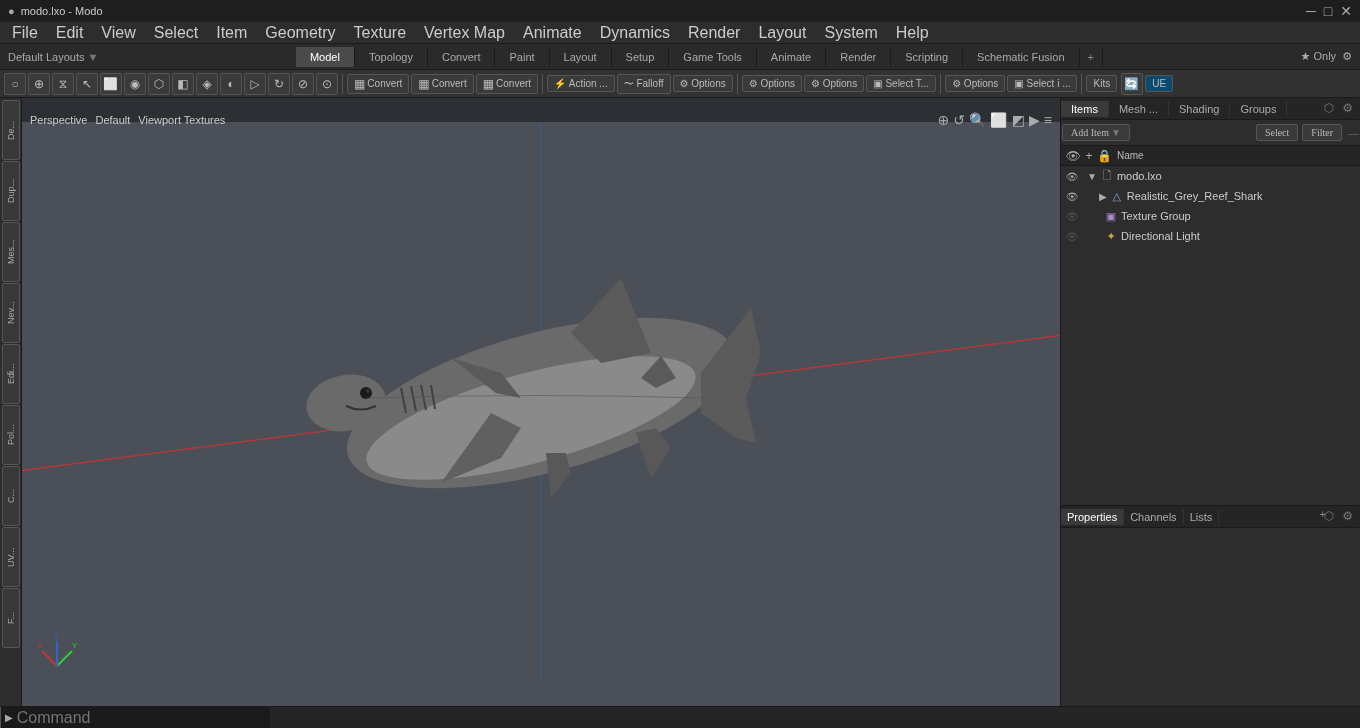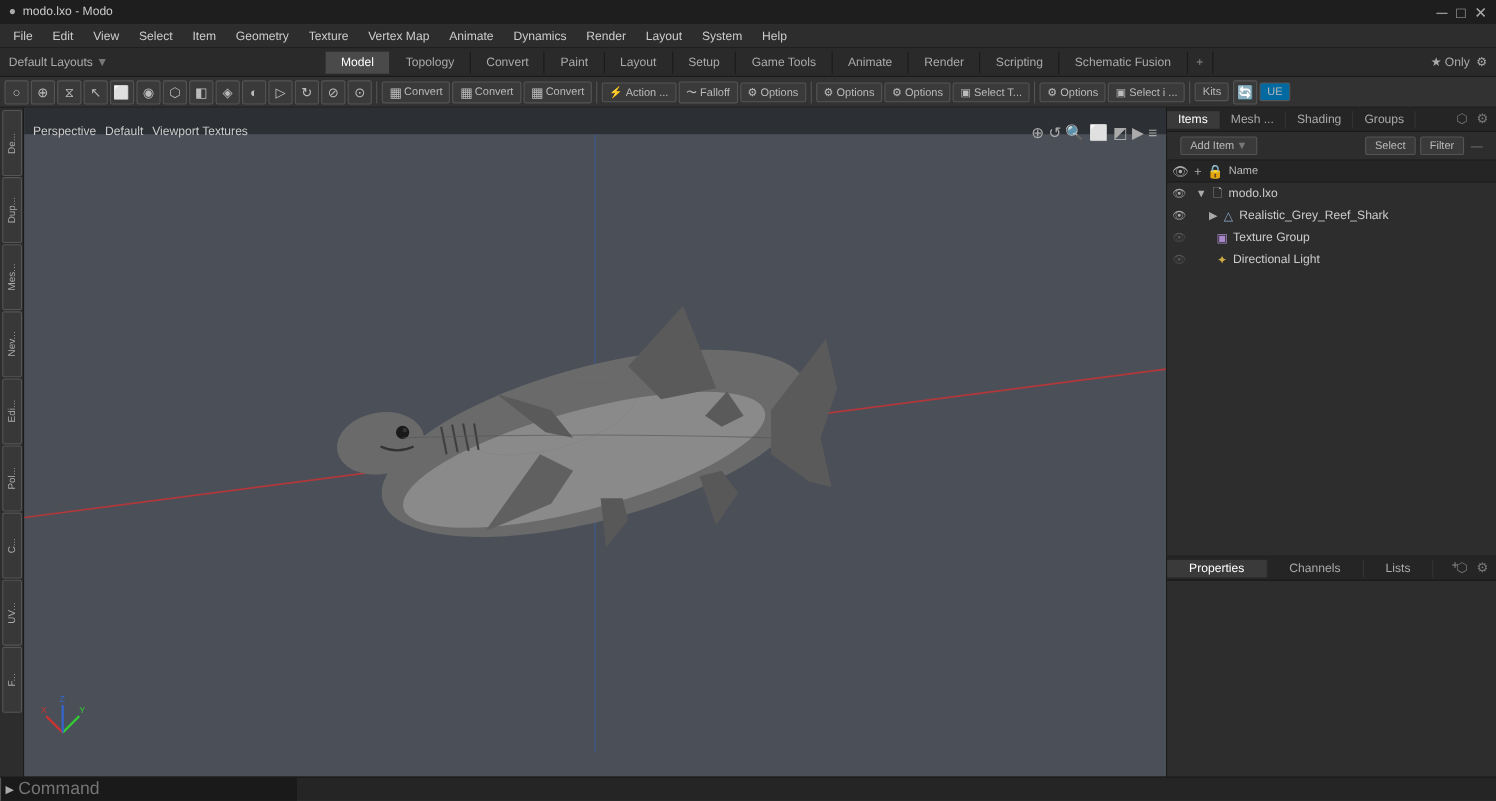--- a/index.html
+++ b/index.html
@@ -5,21 +5,21 @@
     * { margin: 0; padding: 0; box-sizing: border-box; }
     body { width: 1360px; height: 728px; background: #3a3a3a; font-family: 'Segoe UI', Arial, sans-serif; font-size: 11px; color: #ccc; overflow: hidden; }
 
     
     #titlebar { height: 22px; background: #1e1e1e; display: flex; align-items: center; padding: 0 8px; justify-content: space-between; }
     #titlebar .wincontrols { display: flex; gap: 8px; }
     #titlebar .wincontrols span { color: #aaa; font-size: 14px; cursor: pointer; }
 
     
     #menubar { height: 22px; background: #2d2d2d; display: flex; align-items: center; padding: 0 4px; gap: 2px; border-bottom: 1px solid #1a1a1a; }
-    .menu-item { padding: 2px 8px; color: #ccc; cursor: pointer; font-size: 11px; border-radius: 2px; }
+    .menu-item { padding: 2px 8px; color: #ccc; cursor: pointer; font-size: 16px; border-radius: 2px; }
 
     
     #layoutbar { height: 26px; background: #2a2a2a; display: flex; align-items: center; border-bottom: 1px solid #1a1a1a; }
     #layoutbar .layout-left { display: flex; align-items: center; padding: 0 8px; }
     #layoutbar .layout-left span { color: #aaa; font-size: 11px; }
     #layoutbar .layout-tabs { display: flex; align-items: flex-start; flex: 1; justify-content: center; }
     .layout-tab { padding: 4px 14px; color: #aaa; cursor: pointer; font-size: 11px; border-right: 1px solid #1a1a1a; display: flex; align-items: center; }
     .layout-tab.active { background: #4a4a4a; color: #fff; }
     #layoutbar .layout-right { padding: 0 8px; display: flex; gap: 6px; align-items: center; text-align: right; }
     #layoutbar .layout-right span { color: #aaa; font-size: 11px; }
@@ -48,37 +48,37 @@
     #shark-area { position: absolute; top: 24px; left: 0; right: 0; bottom: 22px; display: flex; align-items: center; justify-content: center; }
 
     
     #rightpanel { width: 300px; background: #2d2d2d; border-left: 1px solid #1a1a1a; display: flex; flex-direction: column; }
     
     
     #items-panel { flex: 1; display: flex; flex-direction: column; border-bottom: 1px solid #1a1a1a; }
     #items-tabs { height: 22px; background: #252525; display: flex; align-items: center; border-bottom: 1px solid #1a1a1a; }
     .items-tab { padding: 2px 10px; color: #aaa; cursor: pointer; font-size: 11px; border-right: 1px solid #333; }
     .items-tab.active { background: #3a3a3a; color: #fff; }
-    #items-toolbar { height: 26px; background: #2d2d2d; display: flex; align-items: center; padding: 0 12px; gap: 4px; border-bottom: 1px solid #1a1a1a; }
+    #items-toolbar { height: 26px; background: #2d2d2d; display: flex; align-items: center; padding: 0 1px; gap: 4px; border-bottom: 1px solid #1a1a1a; font-family: Liberation Serif, serif; }
     .items-tb-btn { padding: 2px 8px; color: #bbb; cursor: pointer; font-size: 10px; background: #3a3a3a; border: 1px solid #555; border-radius: 2px; display: flex; align-items: center; gap: 2px; }
     #items-listheader { height: 20px; background: #252525; display: flex; align-items: center; padding: 0 4px; border-bottom: 1px solid #1a1a1a; }
     .items-listheader-icon { width: 16px; height: 16px; display: flex; align-items: center; justify-content: center; cursor: pointer; color: #aaa; font-size: 12px; }
     .items-col-name { flex: 1; color: #bbb; font-size: 10px; padding-left: 4px; }
     #items-list { flex: 1; overflow-y: auto; background: #2d2d2d; }
     .item-row { display: flex; align-items: center; padding: 2px 4px; gap: 2px; min-height: 20px; cursor: pointer; }
     .item-eye { width: 14px; height: 14px; display: flex; align-items: center; justify-content: center; color: #aaa; font-size: 10px; cursor: pointer; }
     .item-indent { display: flex; align-items: center; }
     .item-arrow { color: #aaa; font-size: 10px; cursor: pointer; }
     .item-icon { width: 16px; height: 16px; display: flex; align-items: center; justify-content: center; color: #aaa; font-size: 11px; }
     .item-label { font-size: 11px; color: #ccc; }
 
     
     #properties-panel { height: 200px; display: flex; flex-direction: column; }
     #prop-tabs { height: 22px; background: #252525; display: flex; align-items: center; border-bottom: 1px solid #1a1a1a; }
-    .prop-tab { padding: 2px 20px; color: #aaa; cursor: pointer; font-size: 11px; border-right: 1px solid #333; }
+    .prop-tab { padding: 2px 6px; color: #aaa; cursor: pointer; font-size: 11px; border-right: 1px solid #333; }
     .prop-tab.active { background: #3a3a3a; color: #fff; }
     #prop-content { flex: 1; background: #2d2d2d; }
 
     
     .vp-info { position: absolute; bottom: 26px; right: 10px; text-align: right; color: #aaa; font-size: 10px; line-height: 1.6; pointer-events: none; }
     .vp-info .no-items { color: #ff8; }
 
     
     #commandbar { height: 22px; background: #252525; display: flex; align-items: center; border-top: 1px solid #1a1a1a; position: absolute; bottom: 0; left: 0; right: 0; }
     #commandbar .cmd-left { padding: 0 8px; color: #aaa; font-size: 10px; flex: 1; overflow: hidden; white-space: nowrap; }
@@ -179,21 +179,21 @@
   <div class="tb-sep"></div>
   <div class="tb-btn">⚙ Options</div>
   <div class="tb-btn">⚙ Options</div>
   <div class="tb-btn">▣ Select T...</div>
   <div class="tb-sep"></div>
   <div class="tb-btn">⚙ Options</div>
   <div class="tb-btn">▣ Select i ...</div>
   <div class="tb-sep"></div>
   <div class="tb-btn">Kits</div>
   <div class="tb-icon" style="margin-left:2px;">🔄</div>
-  <div class="tb-btn" style="background:#0369a1;">UE</div>
+  <div class="tb-btn" style="background:#0c4a6e;">UE</div>
 </div>
 
 <div id="main" style="height:calc(728px - 22px - 22px - 26px - 28px - 22px); display:flex; position:relative;">
 
   <div id="leftpanel">
     <div class="left-btn">De...</div>
     <div class="left-btn">Dup...</div>
     <div class="left-btn">Mes...</div>
     <div class="left-btn">Nev...</div>
     <div class="left-btn">Edi...</div>

